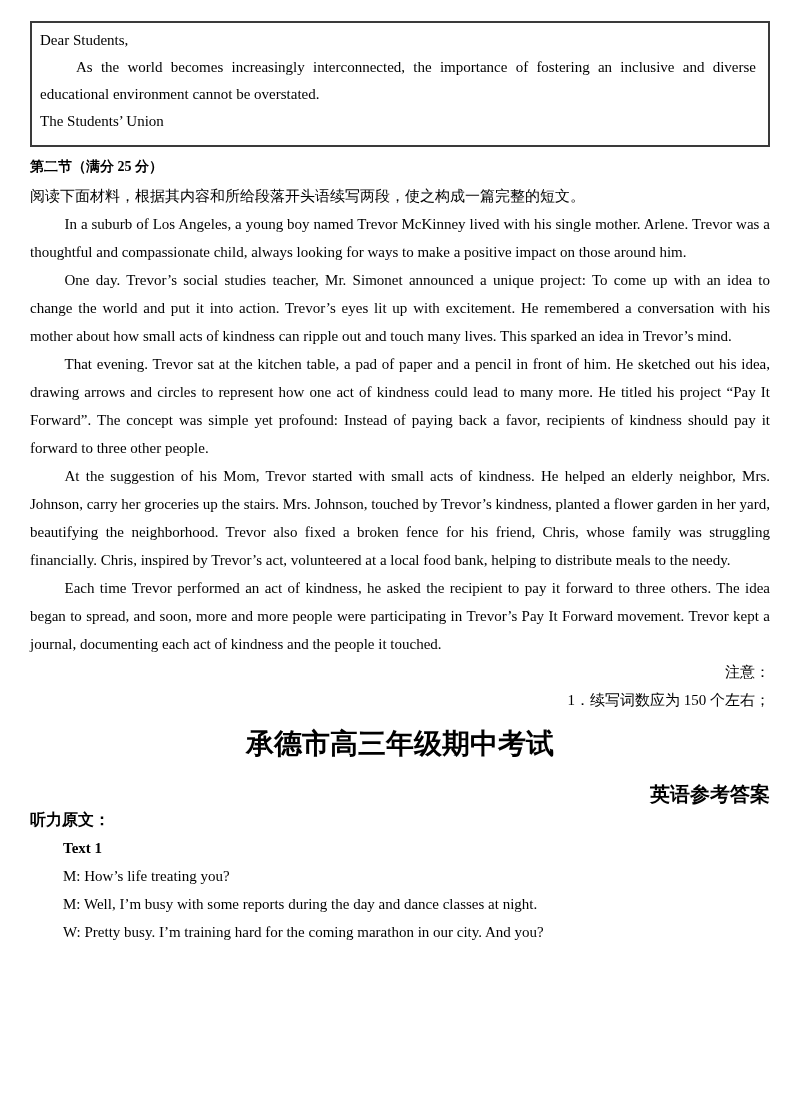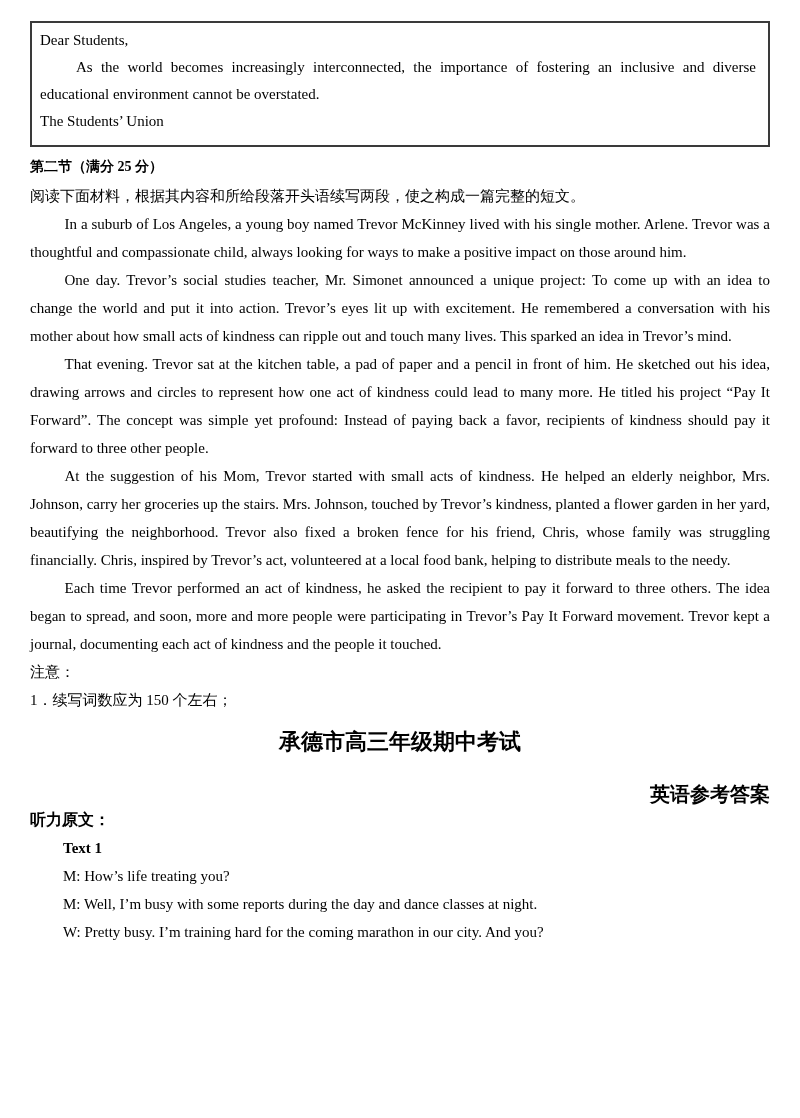--- a/index.html
+++ b/index.html
@@ -33,37 +33,36 @@
   }
   .cn-line { font-size: 15px; line-height: 28px; }
 
   
   .story p {
     text-indent: 2.3em;
     text-align: justify;
   }
 
   
-  .notes p { line-height: 28px; }
+  .notes p { line-height: 28px; text-align: right; }
 
   
   .answer-box {
     border: 2px solid #3a3a3a;
     margin-top: 4px;
     padding: 6px 12px 10px 8px;
   }
   .answer-box p { text-indent: 2.3em; line-height: 27px; }
   .answer-box .gap { height: 26px; }
 
   
   .exam-title {
     text-align: center; font-weight: bold;
-    font-size: 22px; line-height: 26px;
+    font-size: 28px; line-height: 26px;
     margin-top: 17px;
-    font-family: Liberation Mono, monospace;
   }
   .answers-subtitle {
     text-align: right; font-weight: bold;
     font-size: 20px; line-height: 24px;
     margin-top: 25px;
   }
   .transcript-label {
     font-size: 16px; font-weight: bold;
     line-height: 28px; 
   }

